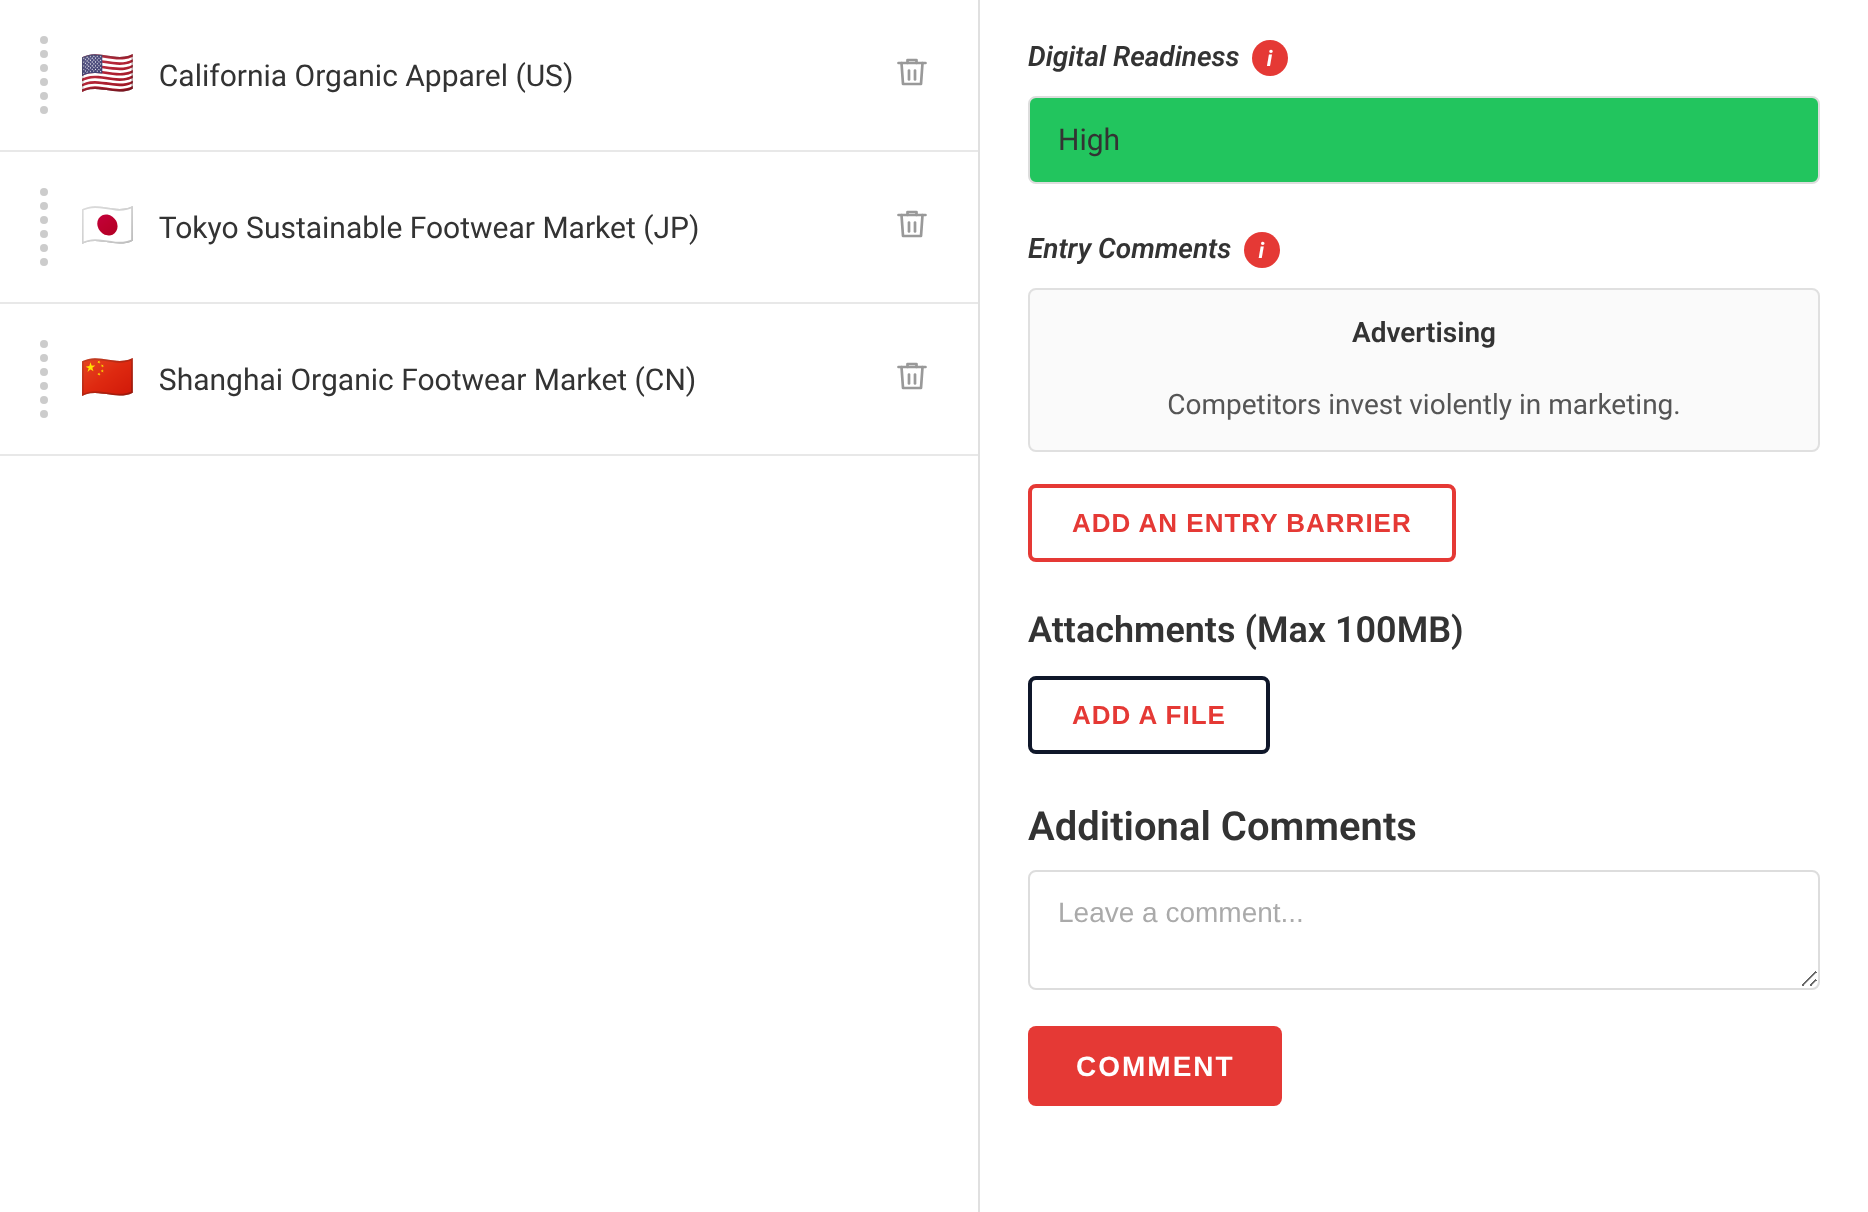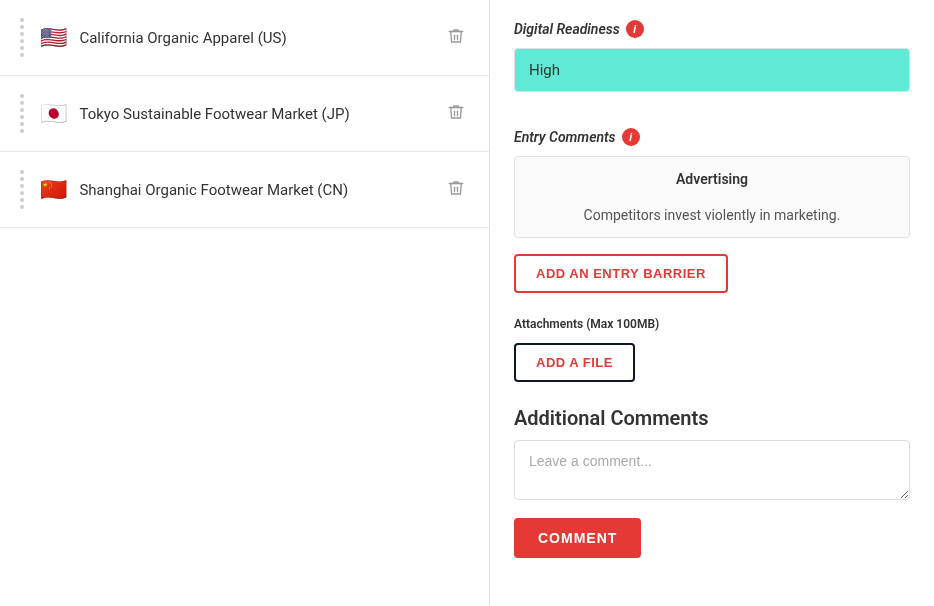--- a/index.html
+++ b/index.html
@@ -112,22 +112,22 @@
       flex-shrink: 0;
     }
 
     .value-display {
       width: 100%;
       padding: 12px 14px;
       border: 1px solid #ddd;
       border-radius: 4px;
       font-size: 15px;
       color: #333;
-      background: #5eead4;
-      margin-bottom: 36px;
+      background: #22c55e;
+      margin-bottom: 24px;
     }
 
     .entry-barriers-card {
       border: 1px solid #e0e0e0;
       border-radius: 4px;
       padding: 14px 16px;
       margin-bottom: 16px;
       background: #fafafa;
       text-align: center;
     }
@@ -153,21 +153,21 @@
       border-radius: 4px;
       font-size: 13px;
       font-weight: 700;
       letter-spacing: 0.5px;
       cursor: pointer;
       margin-bottom: 24px;
       text-align: center;
     }
 
     .attachments-label {
-      font-size: 12px;
+      font-size: 18px;
       font-weight: 600;
       color: #333;
       margin-bottom: 12px;
     }
 
     .add-file-btn {
       background: none;
       border: 2px solid #0f172a;
       color: #e53935;
       padding: 10px 20px;

